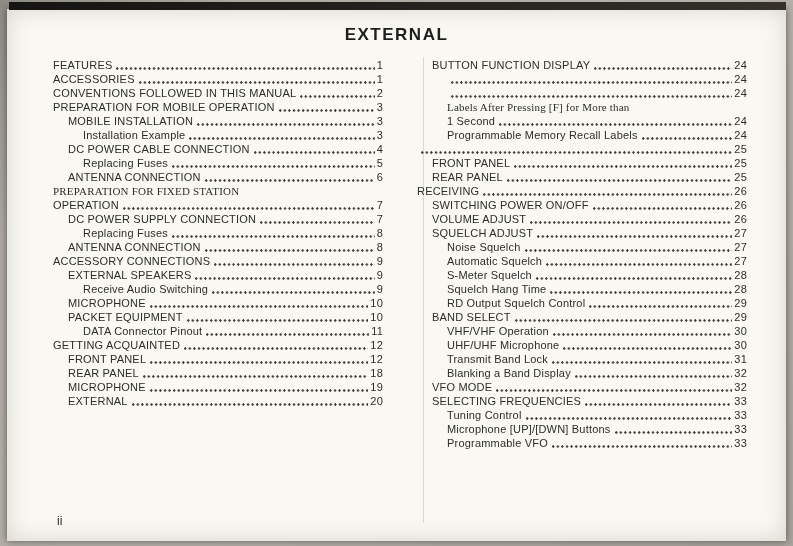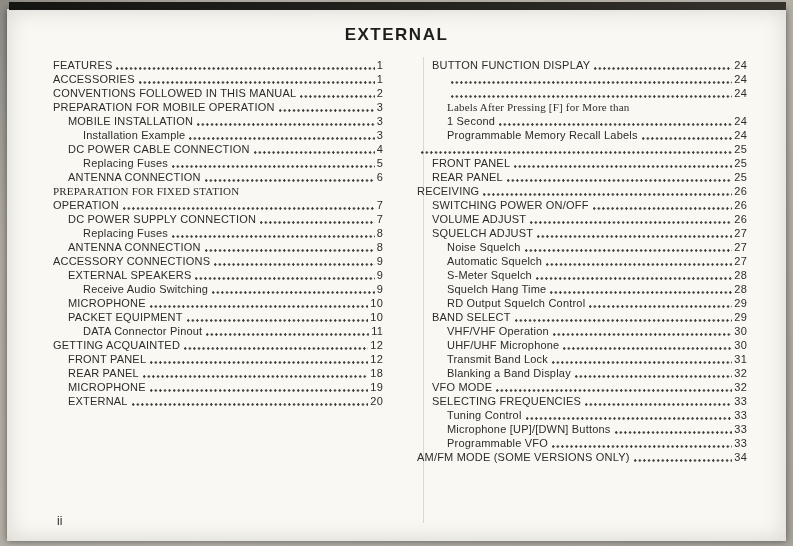--- a/index.html
+++ b/index.html
@@ -426,24 +426,17 @@
             <span class="toc-page">33</span>
           </div>
         </div>
         <div class="toc-entry indent-2">
           <div class="toc-line">
             <span class="toc-label">Programmable VFO</span>
             <span class="leader"></span>
             <span class="toc-page">33</span>
           </div>
         </div>
-        <div class="toc-entry indent-0">
-          <div class="toc-line">
-            <span class="toc-label">AM/FM MODE (SOME VERSIONS ONLY)</span>
-            <span class="leader"></span>
-            <span class="toc-page">34</span>
-          </div>
-        </div>
       </div>
   </div>
   <div class="crease"></div>
   <div class="folio">ii</div>
 </div>
 
 </body></html>

